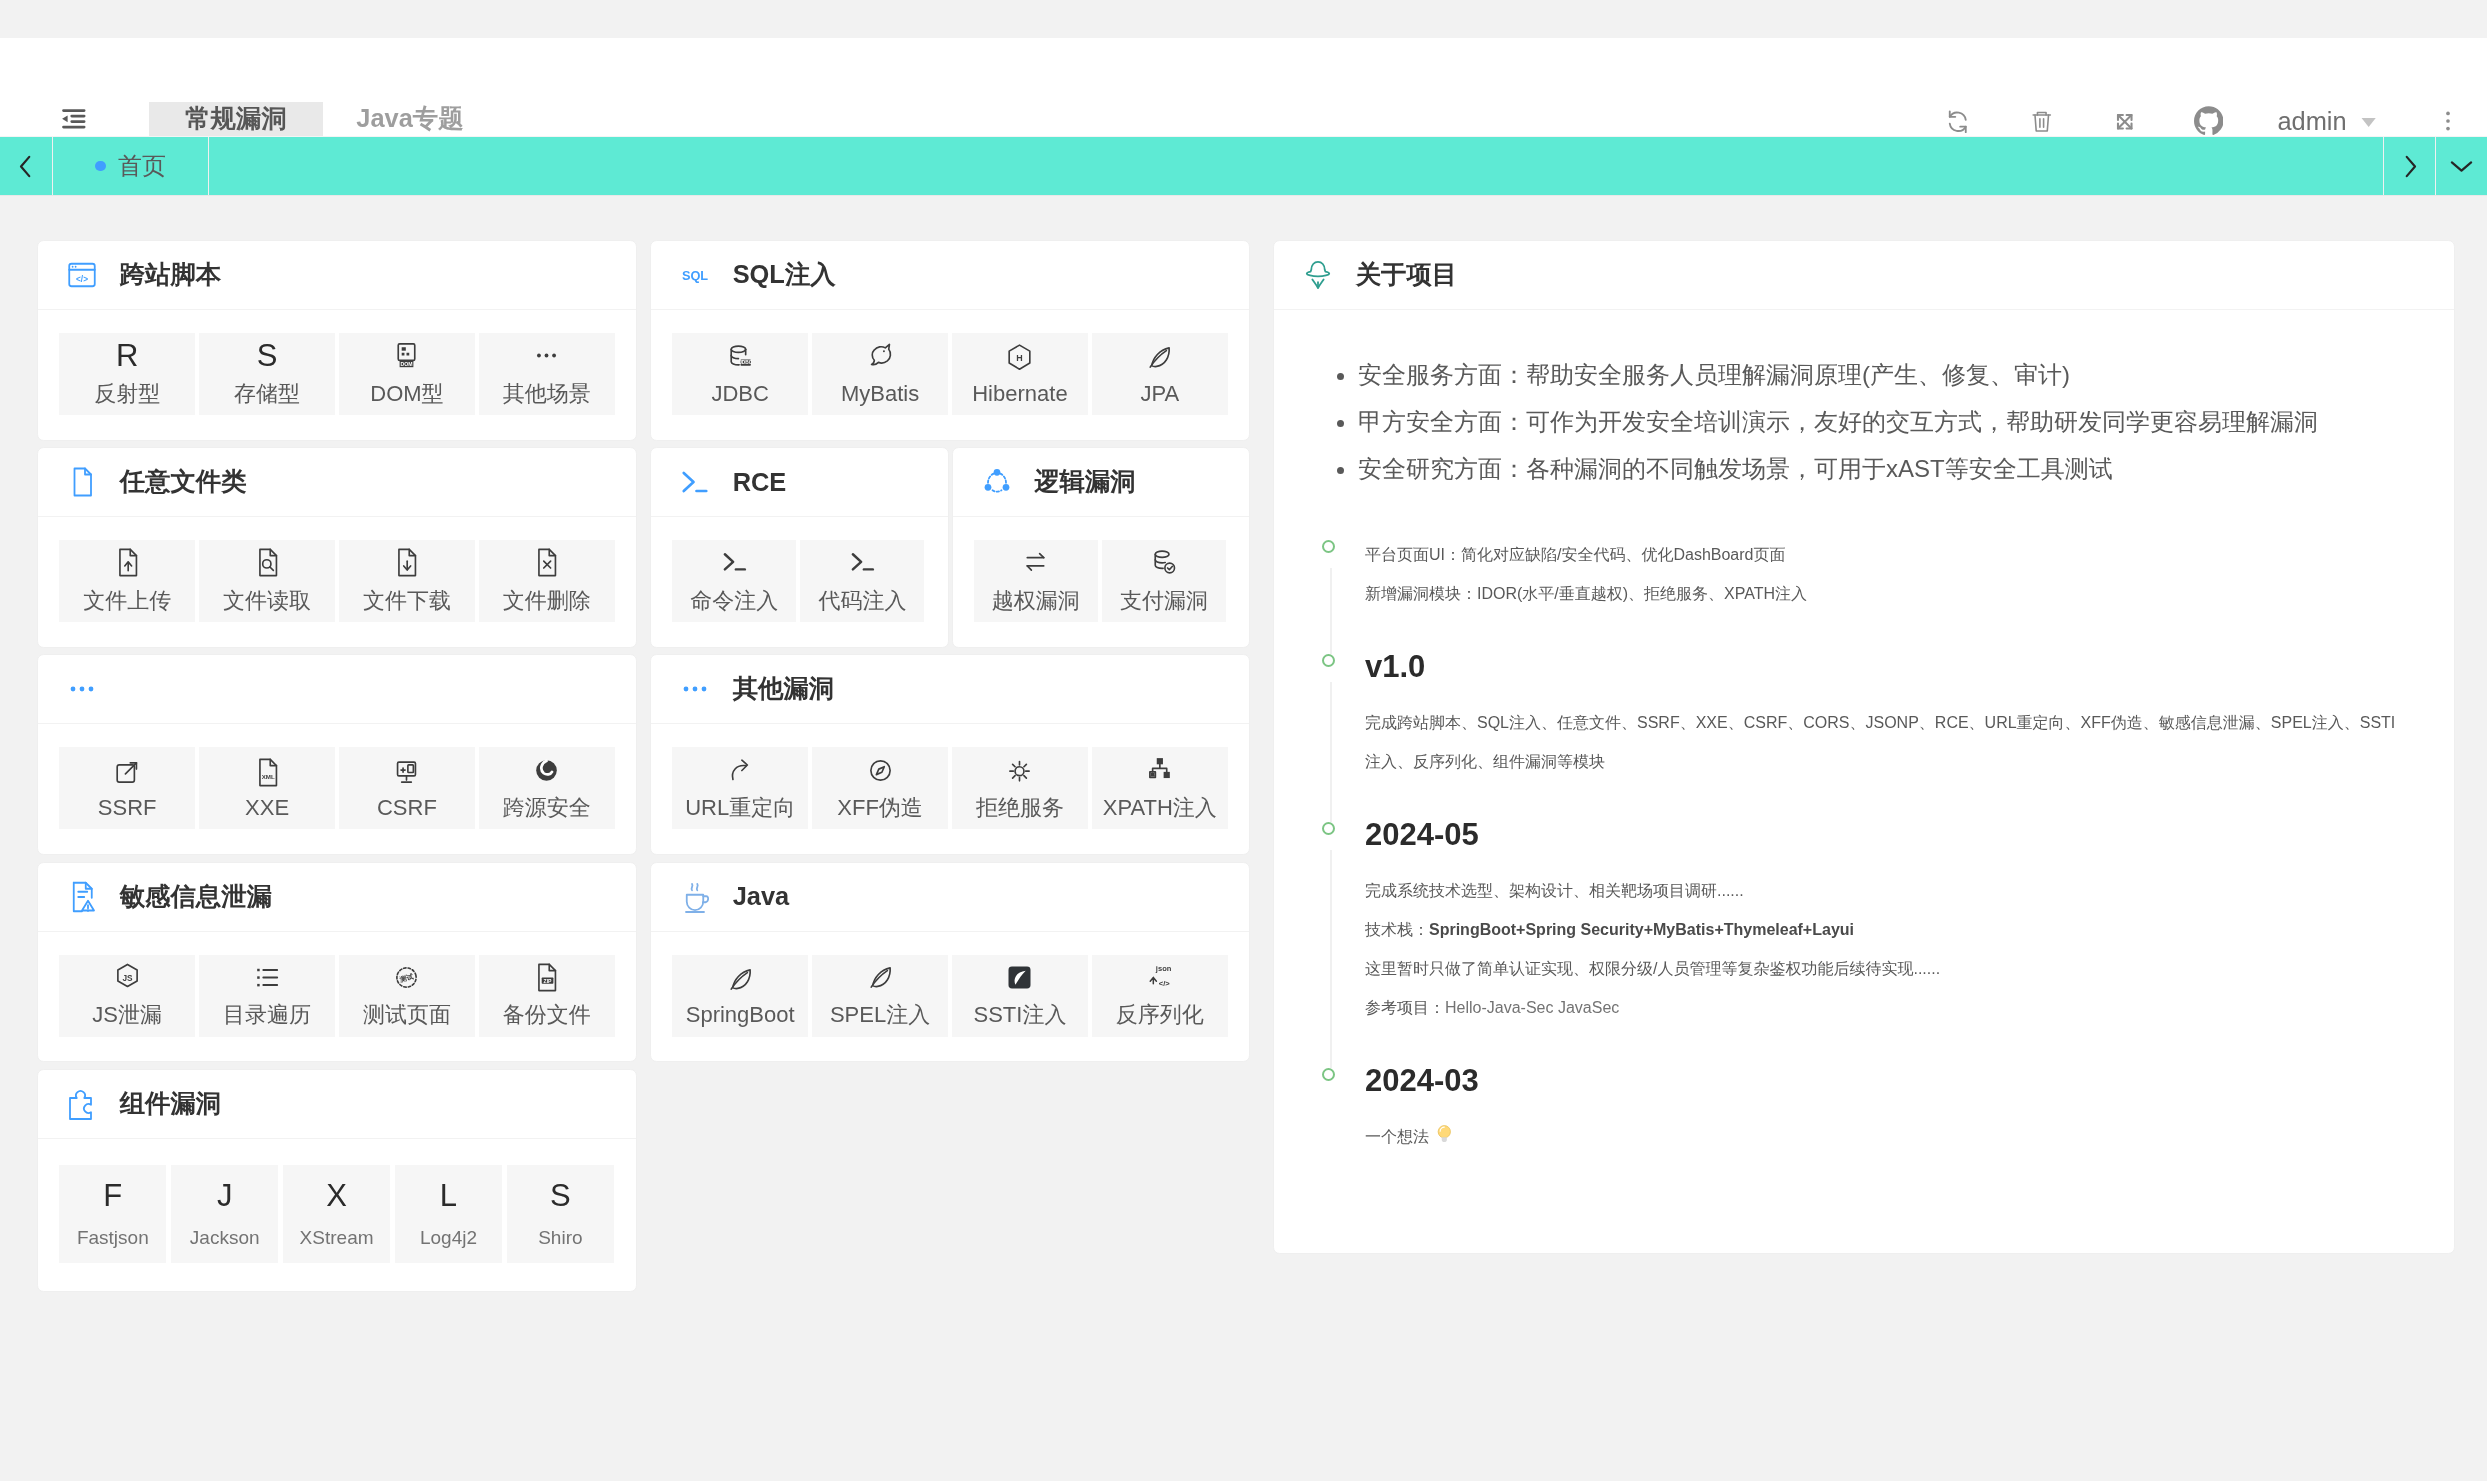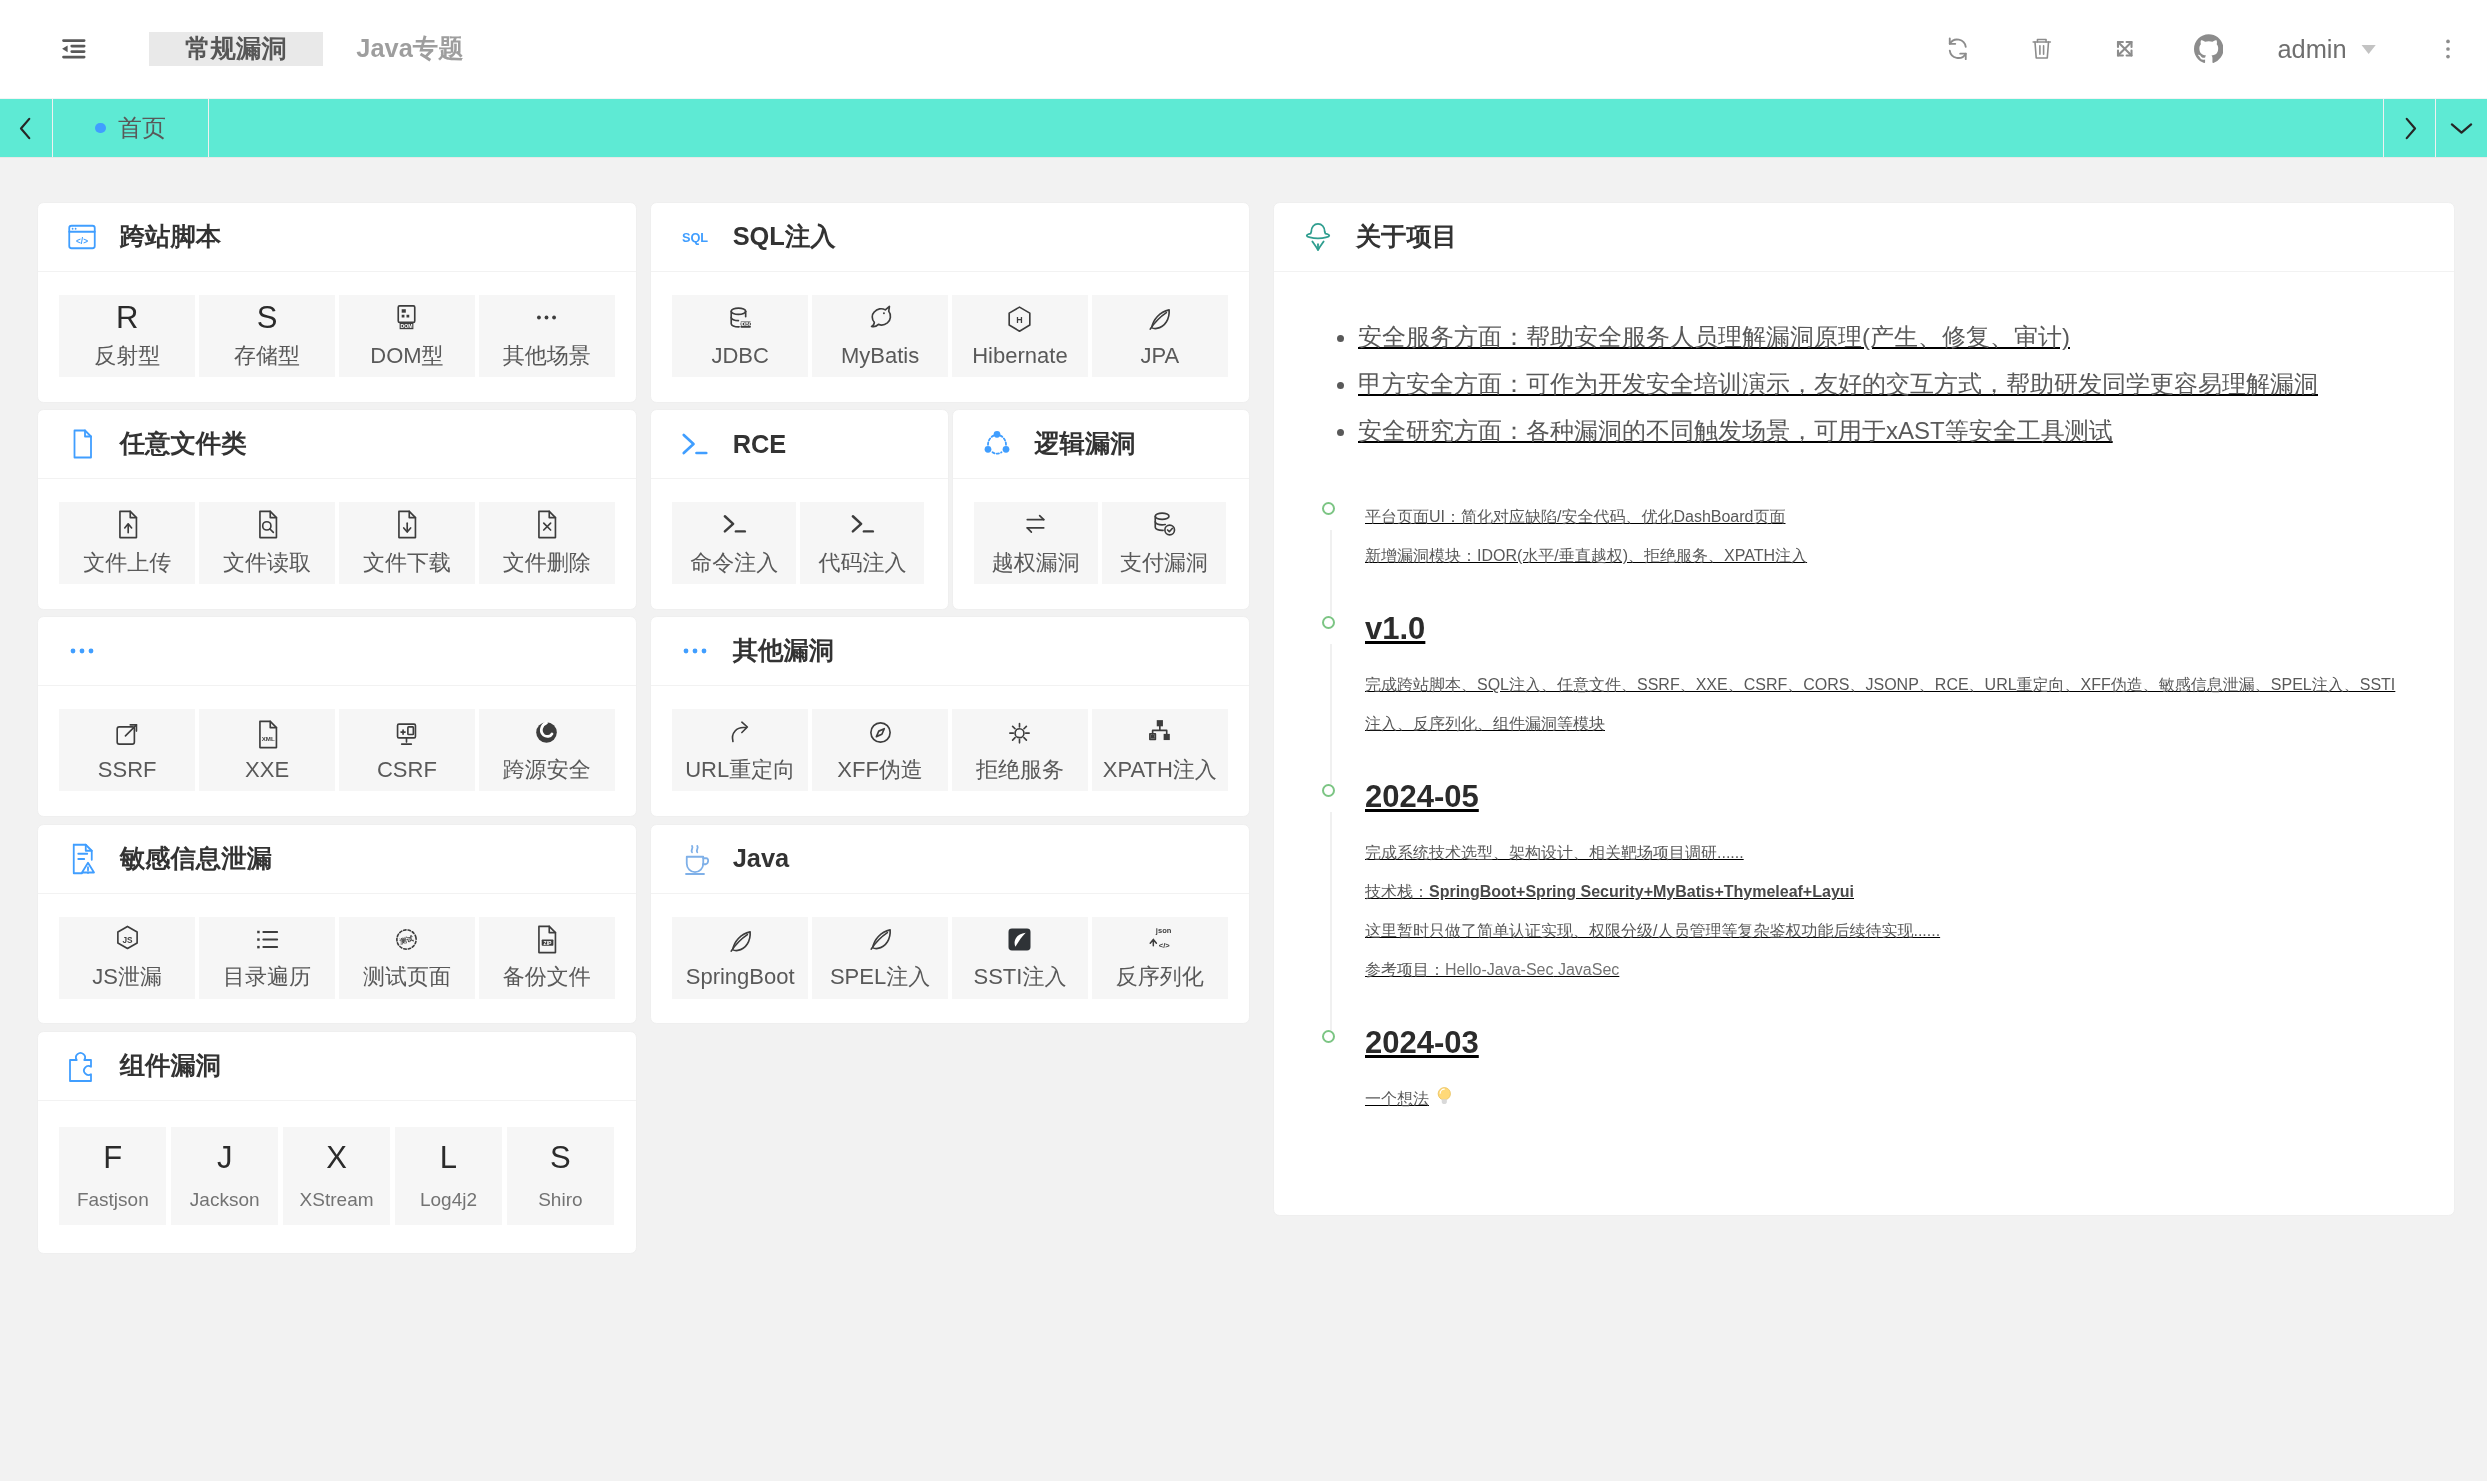--- a/index.html
+++ b/index.html
@@ -1,20 +1,20 @@
 <!DOCTYPE html>
 <html style="font-size:13px"><head>
 <meta charset="utf-8">
 <style>
   * { margin:0; padding:0; box-sizing:border-box; }
   html,body { width:2487px; height:1481px; overflow:hidden;
     font-family:"Liberation Sans","DejaVu Sans",sans-serif; background:#f2f2f2; }
 
   
-  .navbar { height:99px; background:#fff; display:flex; align-items:center; border-bottom:0.8px solid #f4f4f4; }
+  .navbar { height:99px; background:#fff; display:flex; align-items:flex-end; border-bottom:0.8px solid #f4f4f4;margin-top:38px; }
   .hamburger { width:149px; display:flex; align-items:center; justify-content:center; cursor:pointer; }
   .nav-tabs { display:flex; align-items:stretch; }
   .nav-tab { width:174px; display:flex; align-items:center; justify-content:center;
     font-size:25.4px; font-weight:700; color:#9e9e9e; cursor:pointer; }
   .nav-tab.active { background:#e9e9e9; color:#565656; }
   .nav-right { margin-left:auto; display:flex; align-items:center; gap:54px; padding-right:24.6px; }
   .nav-ic { width:29.5px; height:29.5px; display:flex; align-items:center; justify-content:center; cursor:pointer; }
   .nav-ic svg { width:29.5px; height:29.5px; }
   .gh svg { width:38px; height:38px; }
   .admin { display:flex; align-items:center; gap:11px; cursor:pointer; }
@@ -55,21 +55,21 @@
 
   
   svg.ic { fill:none; stroke:#3d3d3d; stroke-width:2.4; stroke-linecap:round; stroke-linejoin:round; color:#3d3d3d; }
   svg.ic.blue { stroke:#409eff; color:#409eff; }
   svg.ic.teal { stroke:#2f9e8f; color:#2f9e8f; }
   svg.ic.ltblue { stroke:#7fb0e8; color:#7fb0e8; }
   svg.ic text { stroke:none; }
 
   
   .about { width:1182px; }
-  .about-b { padding:38px 48px 61px;text-decoration:underline; }
+  .about-b { padding:38px 48px 61px; }
   .bullets { margin:3.3px 0 0 36px; }
   .bullets li { font-size:24px; color:#595959; line-height:47px; }
   .timeline { margin-top:43px; }
   .tl-item { position:relative; padding:0 0 36px 43px; }
   .tl-item:not(:last-child)::before { content:""; position:absolute; left:8.2px; top:33px; bottom:-4.9px;
     width:1.6px; background:#f0f0f0; }
   .tl-dot { position:absolute; left:0; top:4.9px; width:13px; height:13px; background:#fff;
     border:2.5px solid #7cc584; border-radius:50%; }
   .tl-head { font-size:31px; font-weight:700; color:#2b2b2b; margin-bottom:18px; }
   .tl-line { font-size:16px; color:#595959; line-height:39px; }

